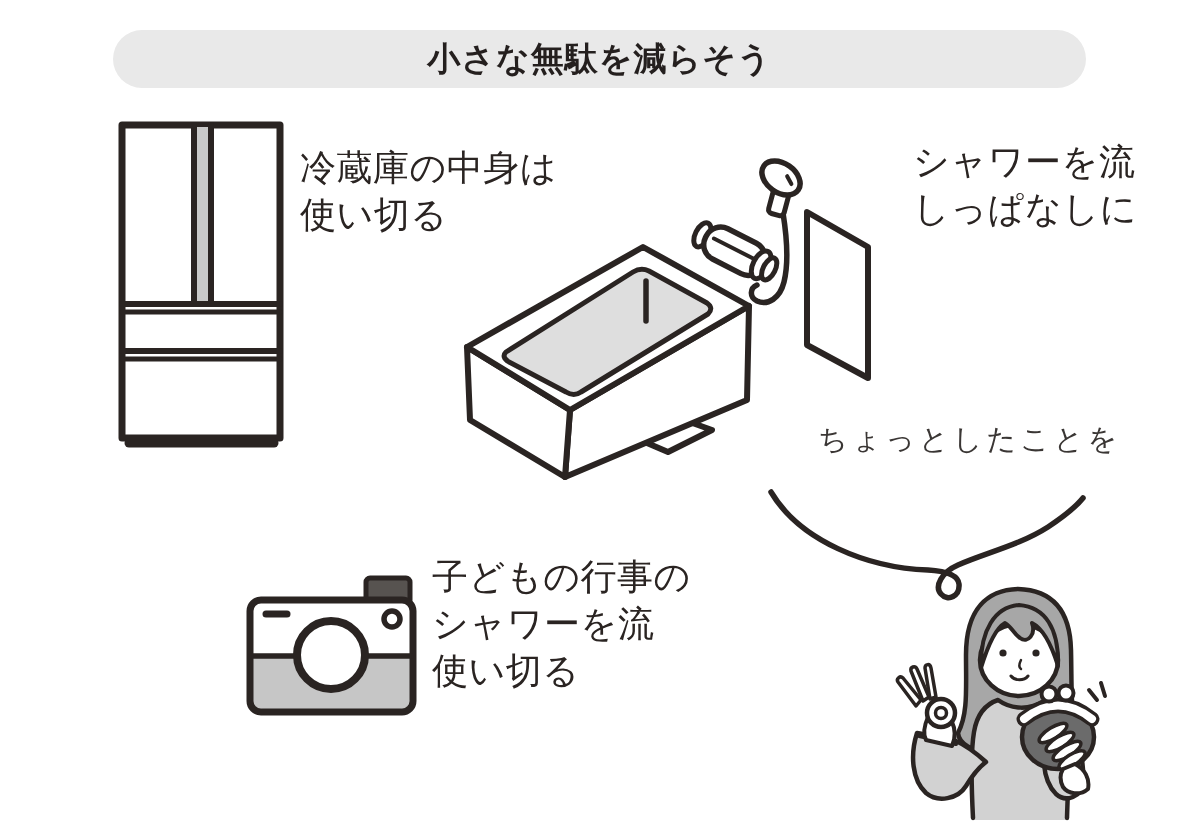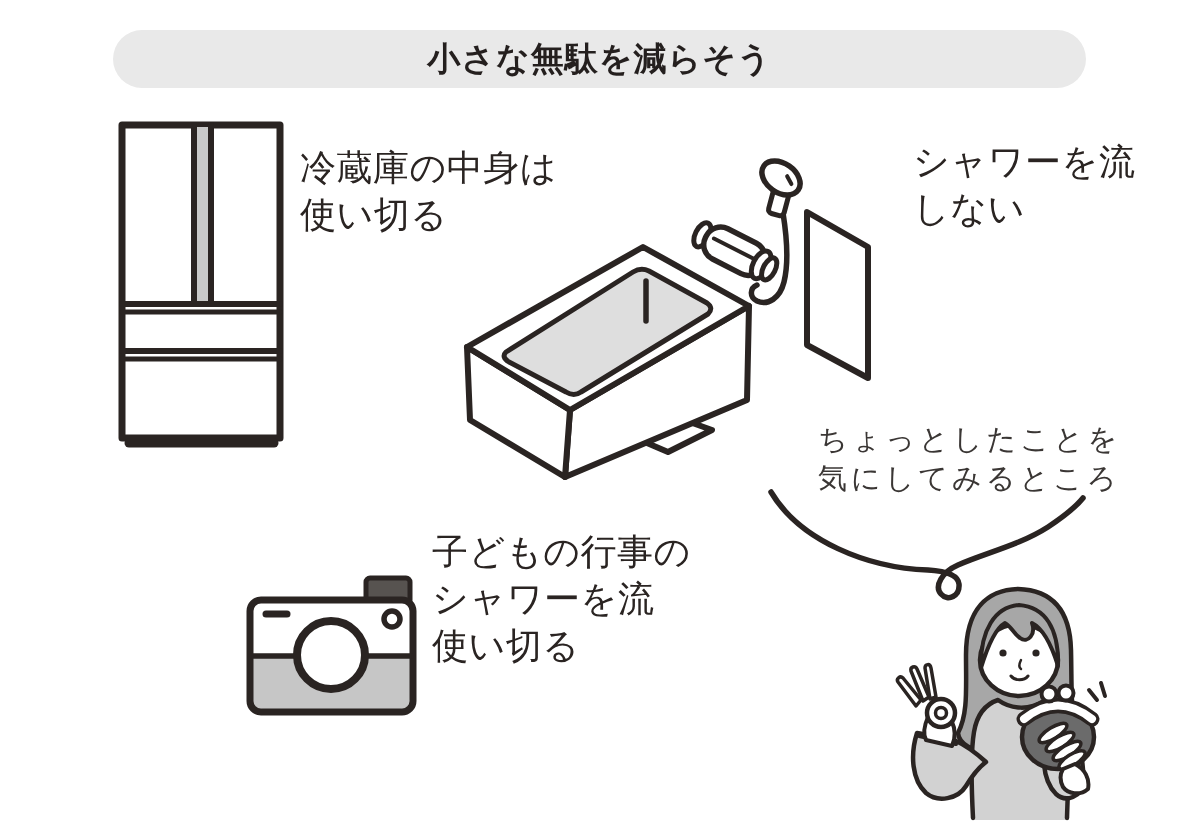--- a/index.html
+++ b/index.html
@@ -14,21 +14,21 @@
   }
   .banner .title{
     font-size:33px;font-weight:700;color:#241f1e;letter-spacing:1px;
   }
   .note{
     position:absolute;font-size:36px;line-height:47px;font-weight:400;
     color:#2a2422;letter-spacing:0.5px;white-space:nowrap;
   }
   .note-fridge{left:300px;top:144px;}
   .note-shower{left:892px;top:138px;margin-left:21px;}
-  .note-camera{left:432px;top:528px;}
+  .note-camera{left:432px;top:553px;}
   .bubble-text{
     position:absolute;left:818px;top:420px;
     font-size:29px;line-height:39px;letter-spacing:4px;
     color:#3a3634;font-weight:400;white-space:nowrap;
   }
   .art{position:absolute;left:0;top:0;}
 </style>
 </head>
 <body>
 
@@ -165,27 +165,26 @@
     </g>
   </svg>
 
   <div class="note note-fridge">
     <div>冷蔵庫の中身は</div>
     <div>使い切る</div>
   </div>
 
   <div class="note note-shower">
     <div>シャワーを流</div>
-    <div>しない</div>
+    <div>しっぱなしに</div>
   </div>
 
   <div class="note note-camera">
     <div>子どもの行事の</div>
     <div>シャワーを流</div>
     <div>使い切る</div>
   </div>
 
   <div class="bubble-text">
     <div>ちょっとしたことを</div>
-    <div>気にしてみるところ</div>
   </div>
 
 </div>
 
 </body></html>

